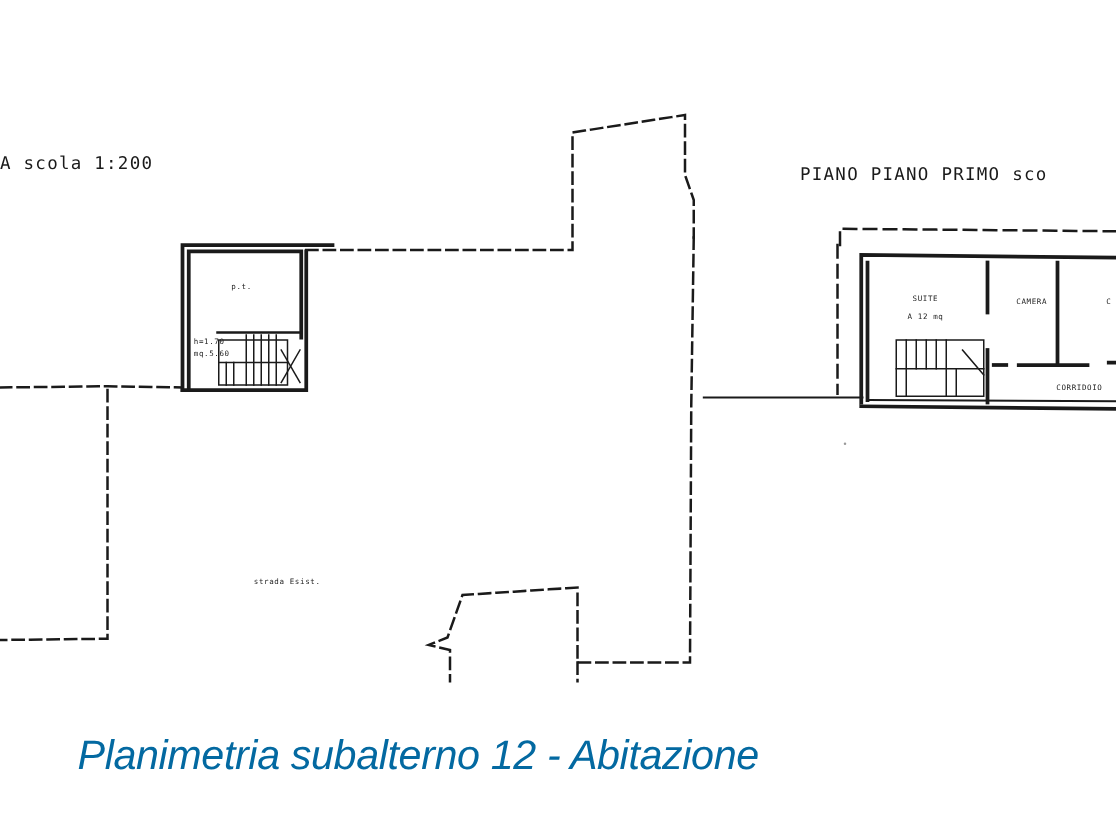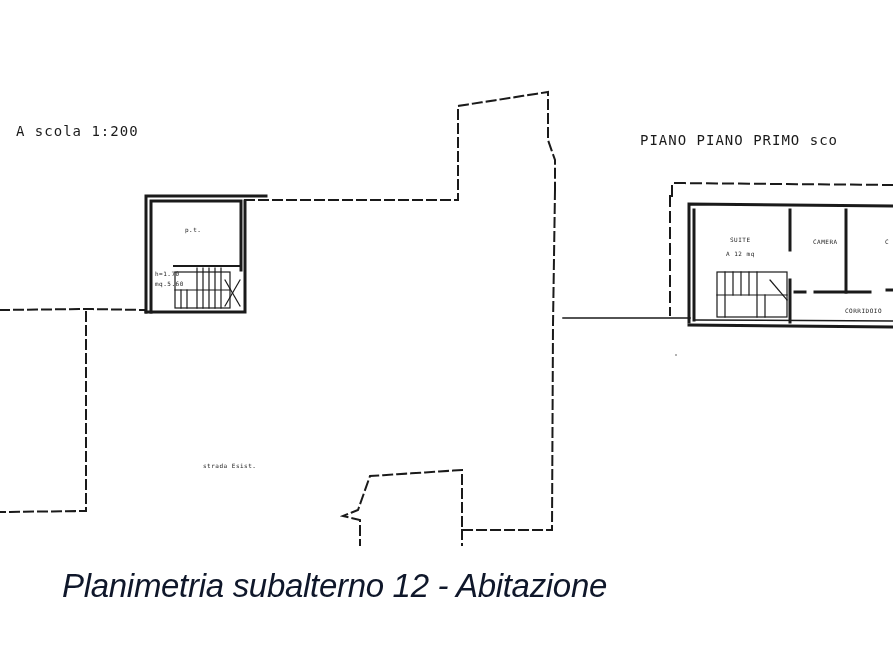--- a/index.html
+++ b/index.html
@@ -1,22 +1,22 @@
 <!DOCTYPE html>
 <html><head>
 <meta charset="utf-8">
 <style>
   html, body { margin: 0; padding: 0; background: #ffffff; }
   body { width: 893px; height: 670px; position: relative; overflow: hidden; font-family: "DejaVu Sans", sans-serif; }
   #plan { position: absolute; left: 0; top: 0; width: 893px; height: 670px; }
   .label-mono { position: absolute; font-family: "DejaVu Sans Mono", monospace; color: #1a1a1a; letter-spacing: 1px; white-space: nowrap; }
-  .title-left { left: 0px; top: 123px; font-size: 14px; margin-left: 16px; }
+  .title-left { left: 0px; top: 123px; font-size: 14px; }
   .title-right { left: 640px; top: 132px; font-size: 14px; }
   .room-label { position: absolute; font-family: "DejaVu Sans Mono", monospace; font-size: 6px; color: #222; white-space: nowrap; letter-spacing: 0.5px; }
-  .caption { position: absolute; left: 62px; top: 567px; font-family: "Liberation Sans", sans-serif; font-style: italic; font-size: 33px; color: #0f172a; white-space: nowrap; letter-spacing: -0.3px; }
+  .caption { position: absolute; left: 62px; top: 585px; font-family: "Liberation Sans", sans-serif; font-style: italic; font-size: 33px; color: #0369a1; white-space: nowrap; letter-spacing: -0.3px; }
 </style>
 </head>
 <body>
 
 <svg id="plan" viewBox="0 0 893 670" xmlns="http://www.w3.org/2000/svg">
   <g fill="none" stroke="#1a1a1a" stroke-linecap="square">
 
     <g stroke-width="2" stroke-dasharray="9,5">
       <polyline points="0,310 86,309 146,310"></polyline>
       <polyline points="86,312 86,511 0,512"></polyline>

